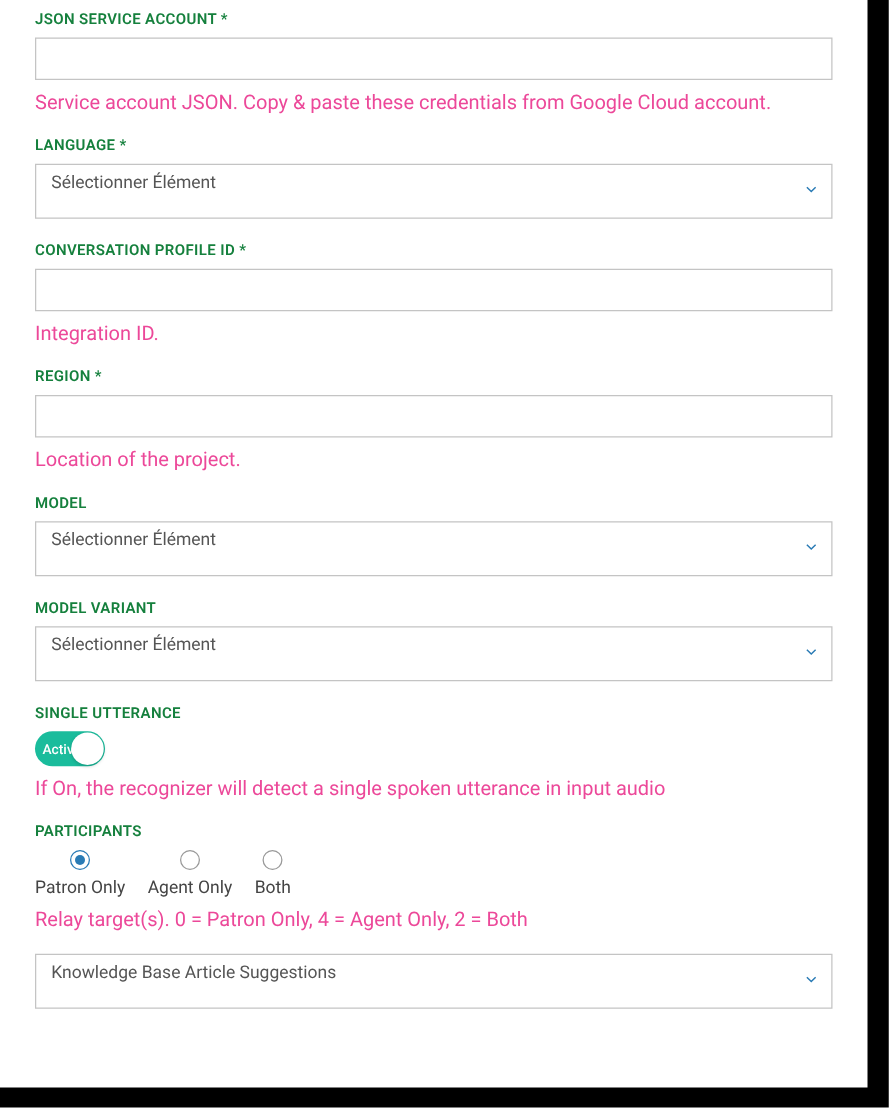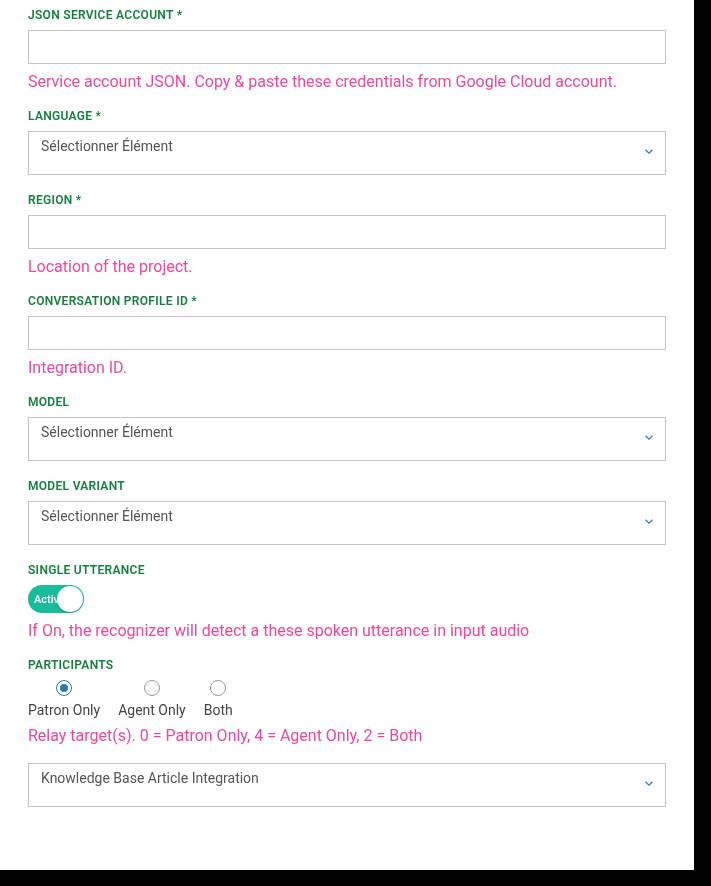--- a/index.html
+++ b/index.html
@@ -152,29 +152,29 @@
       <div class="select-input">Sélectionner Élément</div>
       <span class="select-chevron">
         <svg viewBox="0 0 24 24">
             <polyline points="6 9 12 15 18 9"></polyline>
           </svg>
       </span>
     </div>
   </div>
 
   <div class="field-group">
+    <label class="field-label">CONVERSATION PROFILE ID *</label>
+    <input type="text" class="text-input" value="" style="">
+    <span class="help-text">Integration ID.</span>
+  </div>
+
+  <div class="field-group">
     <label class="field-label">REGION *</label>
     <input type="text" class="text-input" value="" style="">
     <span class="help-text">Location of the project.</span>
-  </div>
-
-  <div class="field-group">
-    <label class="field-label">CONVERSATION PROFILE ID *</label>
-    <input type="text" class="text-input" value="" style="">
-    <span class="help-text">Integration ID.</span>
   </div>
 
   <div class="field-group">
     <label class="field-label">MODEL</label>
     <div class="select-wrapper">
       <div class="select-input">Sélectionner Élément</div>
       <span class="select-chevron">
         <svg viewBox="0 0 24 24">
             <polyline points="6 9 12 15 18 9"></polyline>
           </svg>
@@ -193,21 +193,21 @@
       </span>
     </div>
   </div>
 
   <div class="field-group">
     <label class="field-label">SINGLE UTTERANCE</label>
     <div class="toggle-switch">
       <span class="toggle-label">Activé</span>
       <div class="toggle-knob"></div>
     </div>
-    <span class="help-text">If On, the recognizer will detect a these spoken utterance in input audio</span>
+    <span class="help-text">If On, the recognizer will detect a single spoken utterance in input audio</span>
   </div>
 
   <div class="field-group">
     <label class="field-label">PARTICIPANTS</label>
     <div class="radio-group">
       <div class="radio-item">
         <div class="radio-circle checked">
           <div class="radio-dot"></div>
         </div>
         <span class="radio-text">Patron Only</span>
@@ -219,21 +219,21 @@
       <div class="radio-item">
         <div class="radio-circle"></div>
         <span class="radio-text">Both</span>
       </div>
     </div>
     <span class="help-text">Relay target(s). 0 = Patron Only, 4 = Agent Only, 2 = Both</span>
   </div>
 
   <div class="field-group">
     <div class="select-wrapper">
-      <div class="select-input">Knowledge Base Article Integration</div>
+      <div class="select-input">Knowledge Base Article Suggestions</div>
       <span class="select-chevron">
         <svg viewBox="0 0 24 24">
             <polyline points="6 9 12 15 18 9"></polyline>
           </svg>
       </span>
     </div>
   </div>
 
 </div>
 

